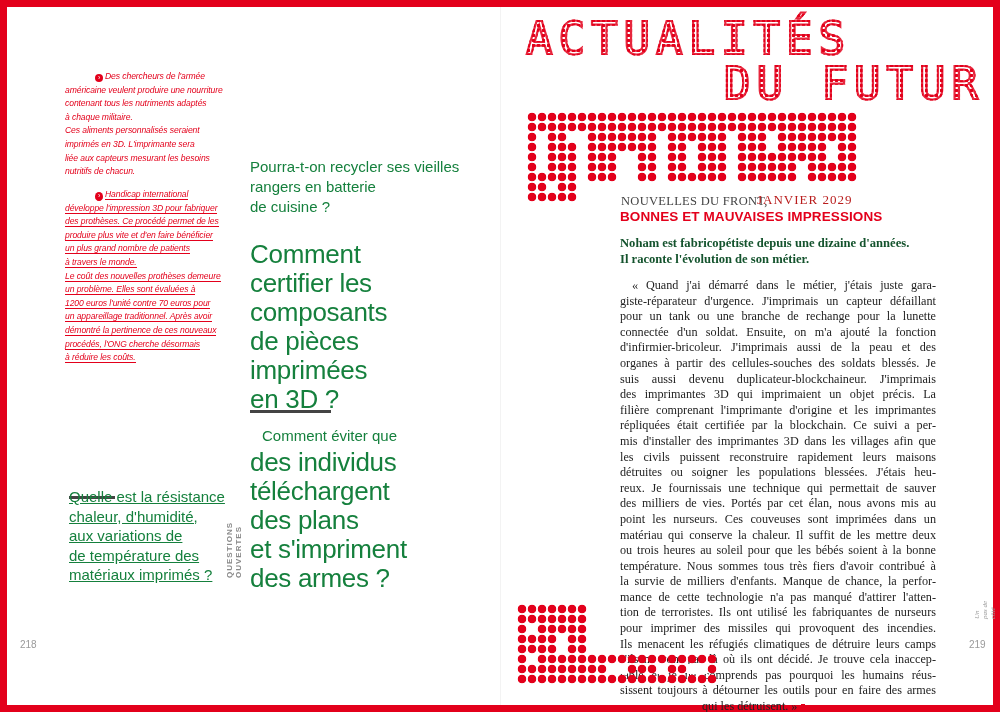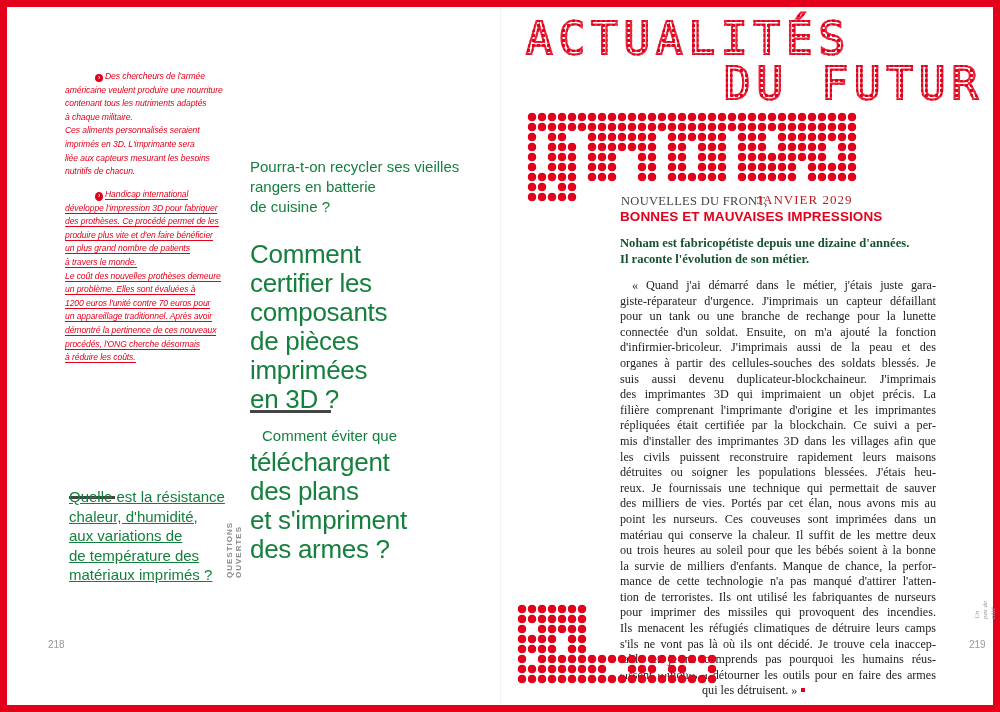--- a/index.html
+++ b/index.html
@@ -121,20 +121,21 @@
     <span class="line">imprimées</span>
     <span class="line">en 3D ?</span>
   </div>
 
   <div class="rule" style="left:243px; top:403px; width:81px;"></div>
 
   <div class="q q-small" style="left:255px; top:419px;">
     <span class="line">Comment éviter que</span>
   </div>
   <div class="q q-big" style="left:243px; top:441px;">
+    <span class="line">des individus</span>
     <span class="line">téléchargent</span>
     <span class="line">des plans</span>
     <span class="line">et s'impriment</span>
     <span class="line">des armes ?</span>
   </div>
 
   <div class="vertical-label" style="left:219px; top:571px;">
     <div>QUESTIONS</div>
     <div>OUVERTES</div>
   </div>
@@ -142,21 +143,21 @@
   <div class="rule" style="left:62px; top:489px; width:46px;"></div>
 
   <div class="q q-small" style="left:62px; top:480px; line-height:19.5px;text-decoration:underline;">
     <span class="line">Quelle est la résistance</span>
     <span class="line">chaleur, d'humidité,</span>
     <span class="line">aux variations de</span>
     <span class="line">de température des</span>
     <span class="line">matériaux imprimés ?</span>
   </div>
 
-  <div class="folio" style="left:13px; top:632px;margin-left:28px;">218</div>
+  <div class="folio" style="left:13px; top:632px;">218</div>
 
   <div class="dot-title" style="left:519px; top:10px;">
     <span class="txt">ACTUALITÉS</span>
   </div>
   <div class="dot-title" style="left:717px; top:55px;">
     <span class="txt">DU FUTUR</span>
   </div>
 
   <div>
     <div class="dot-block" style="left:520px; top:105px; width:330px; height:70px;"></div>
@@ -196,20 +197,21 @@
     <span class="line">filière comprenant l'imprimante d'origine et les imprimantes</span>
     <span class="line">répliquées était certifiée par la blockchain. Ce suivi a per-</span>
     <span class="line">mis d'installer des imprimantes 3D dans les villages afin que</span>
     <span class="line">les civils puissent reconstruire rapidement leurs maisons</span>
     <span class="line">détruites ou soigner les populations blessées. J'étais heu-</span>
     <span class="line">reux. Je fournissais une technique qui permettait de sauver</span>
     <span class="line">des milliers de vies. Portés par cet élan, nous avons mis au</span>
     <span class="line">point les nurseurs. Ces couveuses sont imprimées dans un</span>
     <span class="line">matériau qui conserve la chaleur. Il suffit de les mettre deux</span>
     <span class="line">ou trois heures au soleil pour que les bébés soient à la bonne</span>
+    <span class="line">température. Nous sommes tous très fiers d'avoir contribué à</span>
     <span class="line">la survie de milliers d'enfants. Manque de chance, la perfor-</span>
     <span class="line">mance de cette technologie n'a pas manqué d'attirer l'atten-</span>
     <span class="line">tion de terroristes. Ils ont utilisé les fabriquantes de nurseurs</span>
     <span class="line">pour imprimer des missiles qui provoquent des incendies.</span>
     <span class="line">Ils menacent les réfugiés climatiques de détruire leurs camps</span>
     <span class="line">s'ils ne vont pas là où ils ont décidé. Je trouve cela inaccep-</span>
     <span class="line">table et je ne comprends pas pourquoi les humains réus-</span>
     <span class="line">sissent toujours à détourner les outils pour en faire des armes</span>
     <span class="line last" style="padding-left:82px;"><span>qui les détruisent. »</span><span class="end-mark"></span></span>
   </div>

